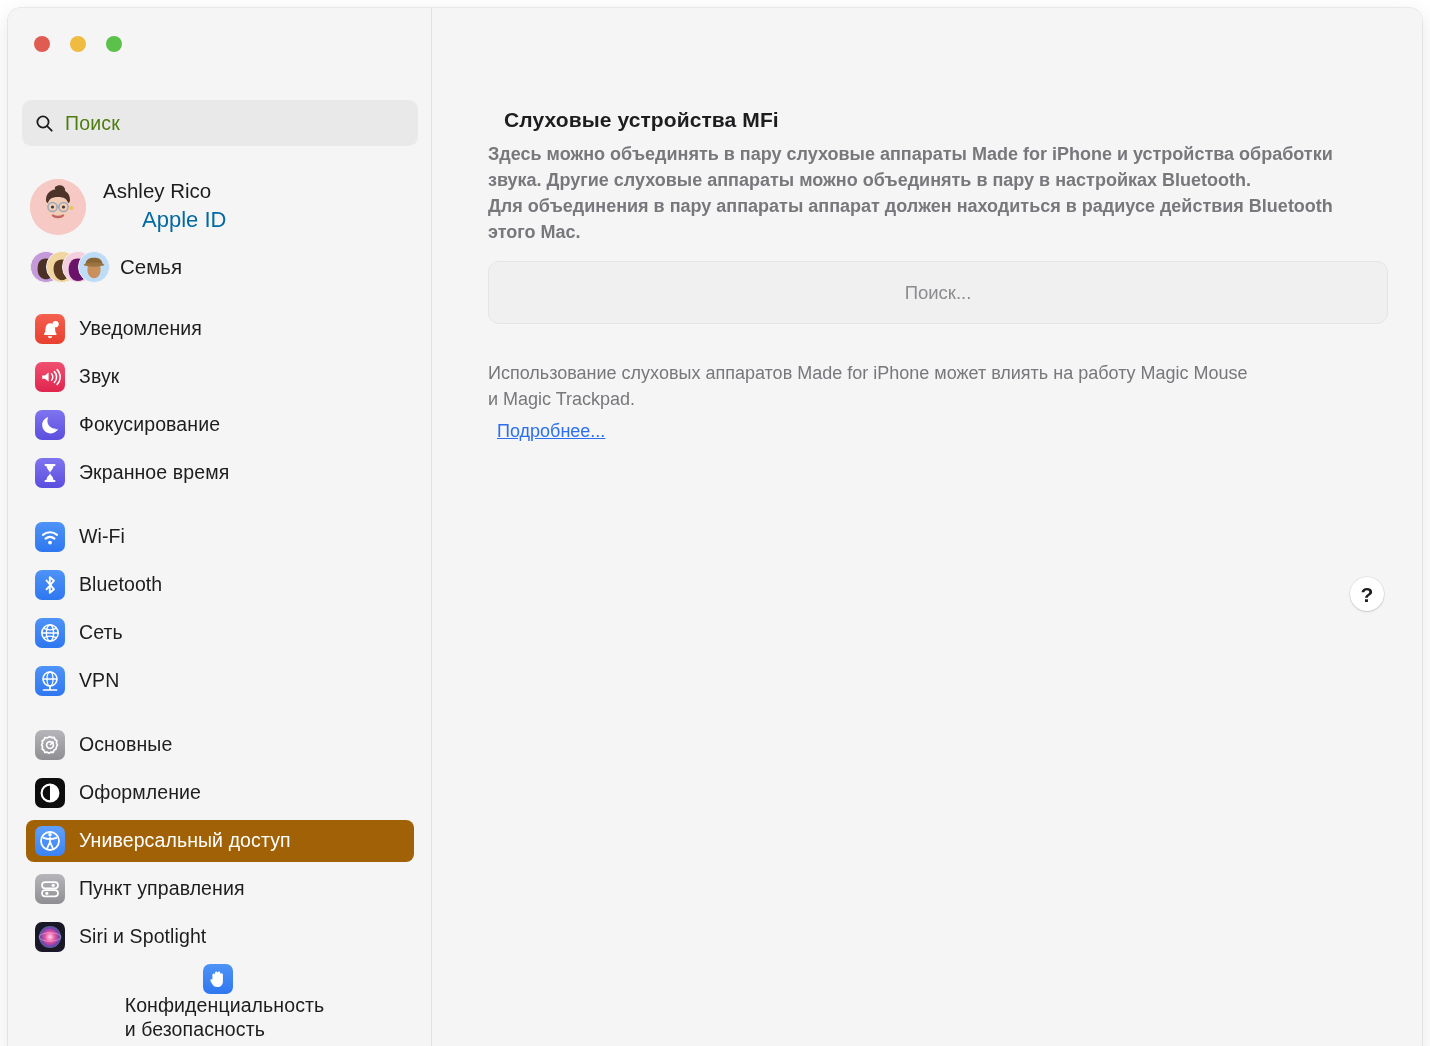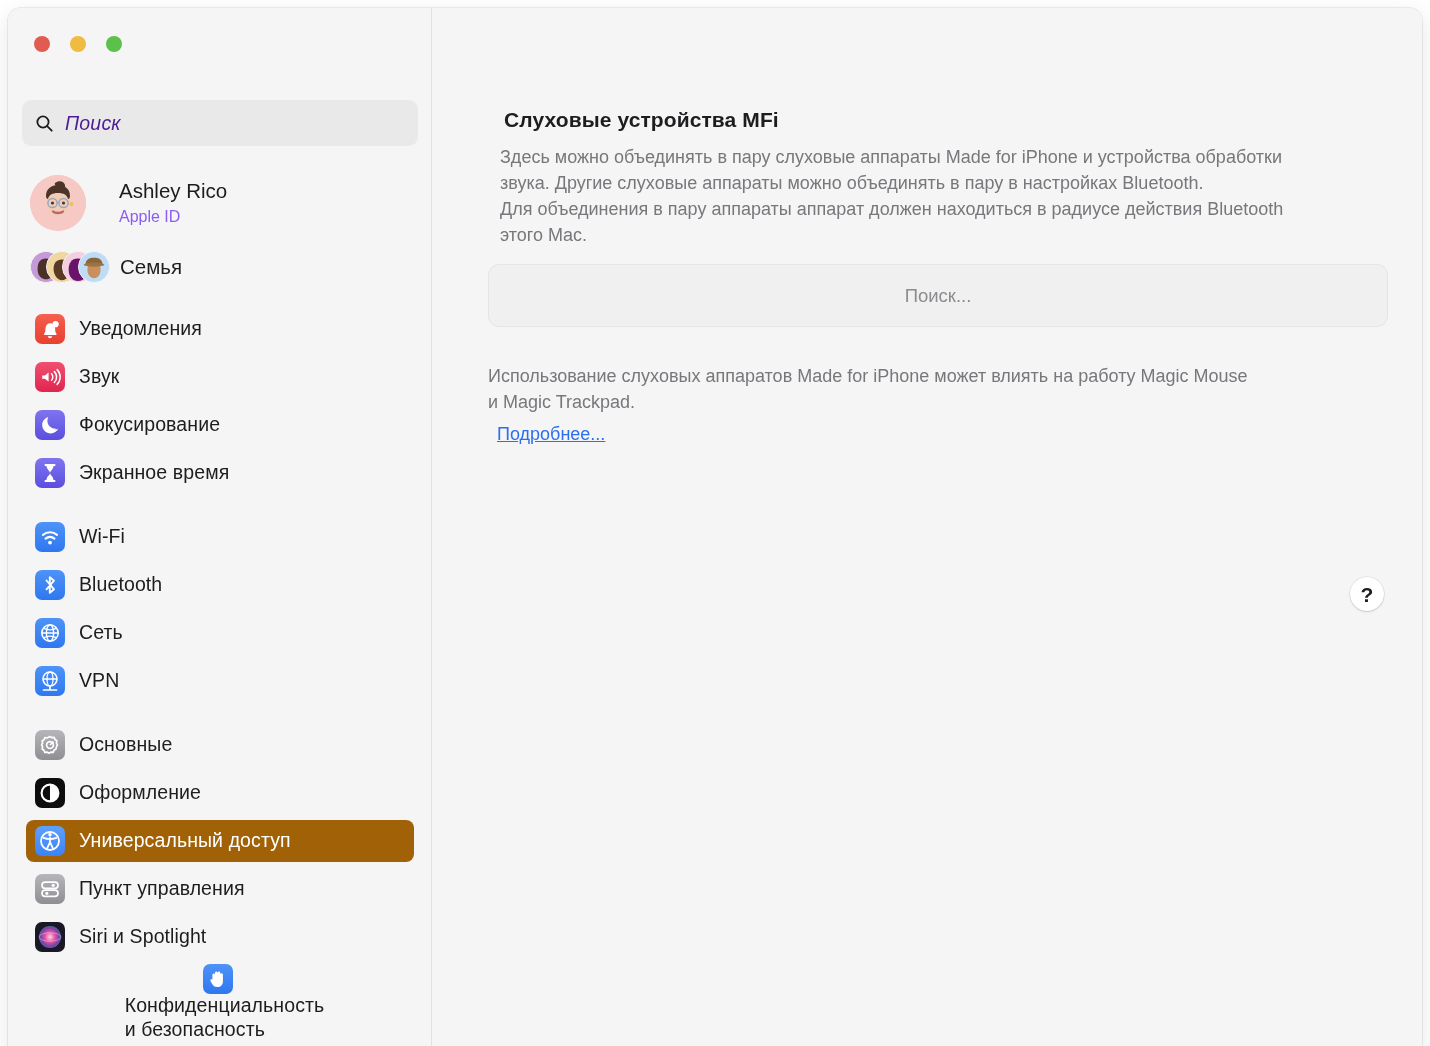--- a/index.html
+++ b/index.html
@@ -32,33 +32,33 @@
   .light.red{background:#e05c52;}
   .light.yellow{background:#efbb40;}
   .light.green{background:#5bc14a;}
 
   .search-field{
     position:absolute;left:14px;top:92px;width:396px;height:46px;
     background:#e9e9e9;border-radius:9px;
     display:flex;align-items:center;box-sizing:border-box;padding:0 13px;
   }
   .search-field .mag{width:19px;height:19px;flex:0 0 19px;margin-right:11px;}
-  .search-field .ph{color:#4c1d95;font-size:19.5px;letter-spacing:.2px;font-style:italic;}
+  .search-field .ph{color:#4d7c0f;font-size:19.5px;letter-spacing:.2px;}
 
   .account{
     position:absolute;left:22px;top:163px;width:390px;height:64px;
-    display:flex;align-items:center;border-radius:8px;gap:16px;
+    display:flex;align-items:flex-end;border-radius:8px;
   }
   .avatar{
     width:56px;height:56px;border-radius:50%;flex:0 0 56px;margin-right:17px;
     background:#f6c7c2;position:relative;overflow:hidden;
   }
   .acc-text{display:flex;flex-direction:column;justify-content:center;}
   .acc-name{font-size:20.5px;color:#1d1d1f;line-height:1.2;}
-  .acc-sub{font-size:16px;color:#8b5cf6;line-height:1.35;margin-top:2px;}
+  .acc-sub{font-size:22px;color:#0369a1;line-height:1.35;margin-top:2px;margin-left:39px;}
 
   .family{
     position:absolute;left:22px;top:236px;width:390px;height:46px;
     display:flex;align-items:center;border-radius:8px;
   }
   .fam-stack{width:74px;height:42px;flex:0 0 74px;position:relative;margin-right:16px;}
   .fam-av{position:absolute;top:5px;width:32px;height:32px;border-radius:50%;
           border:1.5px solid #f5f5f5;box-sizing:border-box;overflow:hidden;}
   .fam-label{font-size:20.5px;color:#1d1d1f;}
 
@@ -78,21 +78,21 @@
   
   #main{position:relative;flex:1 1 auto;height:100%;background:#f5f5f5;}
   .toolbar{position:absolute;left:0;top:0;right:0;height:88px;}
   .navbtn{position:absolute;top:22px;width:44px;height:44px;display:flex;align-items:center;justify-content:center;}
   .navbtn.back{left:38px;}
   .navbtn.fwd{left:100px;}
   .pagetitle{position:absolute;left:152px;top:24px;font-size:23px;font-weight:bold;color:#1d1d1f;line-height:40px;letter-spacing:.1px;}
 
   .content{position:absolute;left:56px;top:100px;right:34px;}
   .sec-title{font-size:21px;font-weight:bold;color:#1d1d1f;margin:0 0 9px 16px;letter-spacing:.1px;}
-  .sec-body{font-size:18px;color:#77777c;line-height:26px;max-width:890px;margin:12px;}
+  .sec-body{font-size:18px;color:#77777c;line-height:26px;max-width:890px;margin:0;font-weight:bold;}
   .sec-body span{display:block;}
 
   .avail-head{
     position:relative;margin-top:71px;display:flex;align-items:center;
     justify-content:space-between;padding-right:6px;
   }
   .avail-title{font-size:21px;font-weight:bold;color:#1d1d1f;letter-spacing:.1px;}
   .spinner{width:26px;height:26px;position:relative;}
   .spinner i{position:absolute;left:11.6px;top:1px;width:2.8px;height:7.4px;border-radius:1.4px;
              background:#b0b0b2;transform-origin:1.4px 12px;}

